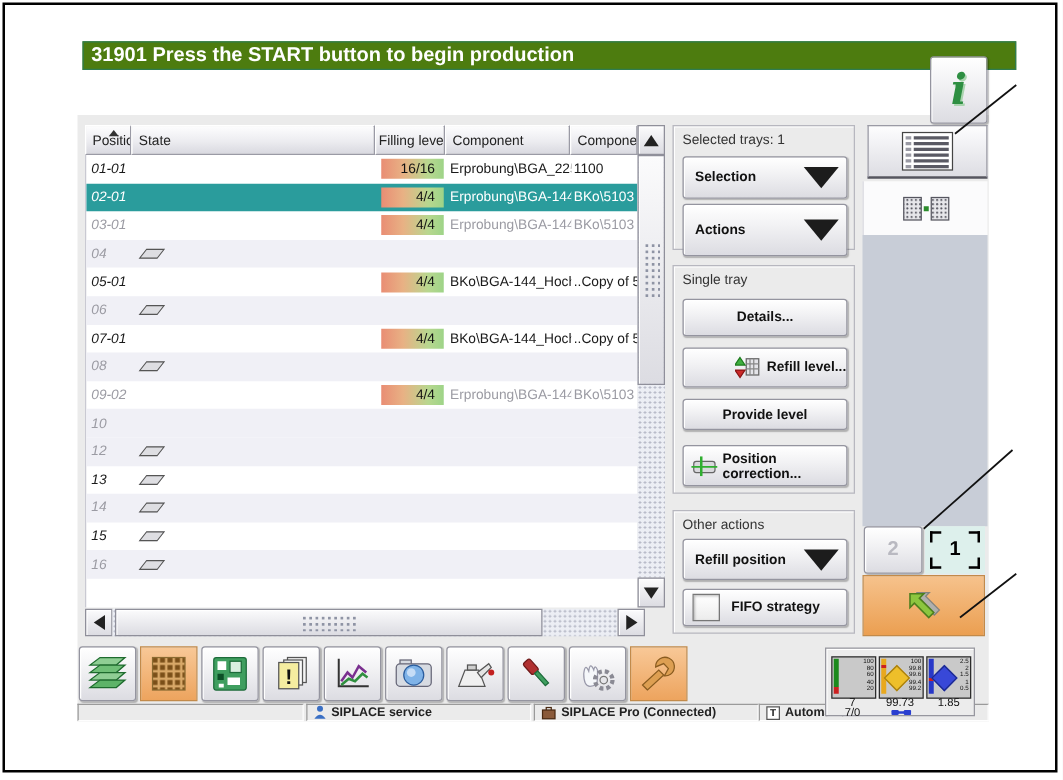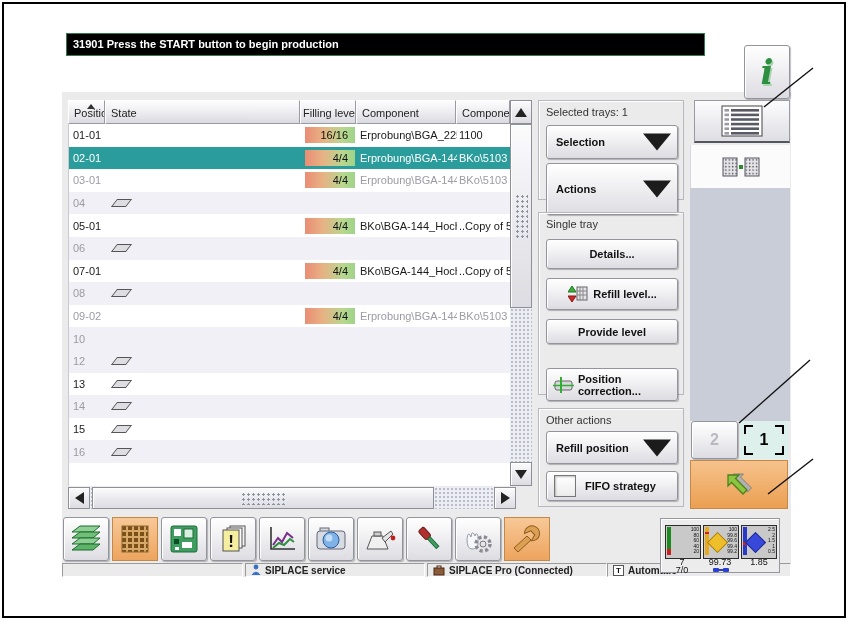--- a/index.html
+++ b/index.html
@@ -2,22 +2,22 @@
 <html><head>
 <meta charset="utf-8">
 <style>
   html,body{margin:0;padding:0;background:#fff;}
   .page{position:relative;width:850px;height:624px;background:#fff;overflow:hidden;
         font-family:"Liberation Sans",sans-serif;-webkit-font-smoothing:antialiased;}
   .abs{position:absolute;box-sizing:border-box;}
   .frame{left:2px;top:2px;width:844px;height:616px;border:2px solid #000;pointer-events:none;}
 
   
-  .msgbar{left:66px;top:33px;width:639px;height:23px;background:#000000;border:1px solid #2f7c4f;
-          color:#fff;font-size:11px;font-weight:bold;line-height:21px;padding-left:6px;}
+  .msgbar{left:66px;top:33px;width:747px;height:23px;background:#4d7c0f;border:1px solid #2f7c4f;
+          color:#fff;font-size:16px;font-weight:bold;line-height:21px;padding-left:6px;}
 
   
   .content-bg{left:62px;top:92px;width:729px;height:485px;background:#ebebeb;}
 
   
   .raised{background:linear-gradient(180deg,#ffffff 0%,#f2f2f4 40%,#dcdce2 100%);
           border:1px solid #94949f;border-radius:3px;
           box-shadow:inset 1px 1px 0 #fff,1px 1px 1px rgba(0,0,0,.25);}
   .btxt{font-size:11px;font-weight:bold;color:#111;}
 
@@ -30,21 +30,21 @@
   .hdr{top:100px;height:24px;background:linear-gradient(180deg,#fdfdfe,#ececf0 55%,#d9d9e0);
        border:1px solid #9a9aa5;border-top-color:#fff;border-left-color:#fff;
        font-size:11px;color:#222;display:flex;align-items:flex-end;padding:0 0 4px 5px;overflow:hidden;white-space:nowrap;}
   .sort-up{position:absolute;top:3px;left:18px;width:0;height:0;
            border-left:4px solid transparent;border-right:4px solid transparent;border-bottom:5px solid #333;}
   .rows{left:68px;top:124px;width:442px;height:362px;background:#fff;overflow:hidden;border-left:1px solid #c9c9d2;}
   .trow{display:flex;height:22.6px;align-items:center;font-size:11px;color:#1a1a1a;}
   .trow.shade{background:#f0f0f6;}
   .trow.dim{color:#9b9ba3;}
   .trow.sel{background:#2a9c9c;color:#fff;}
-  .c-pos{width:37px;padding-left:4px;box-sizing:border-box;flex:none;}
+  .c-pos{width:37px;padding-left:4px;box-sizing:border-box;flex:none;font-style:italic;}
   .c-state{width:195px;box-sizing:border-box;padding-left:8px;flex:none;display:flex;align-items:center;}
   .c-fill{width:56px;box-sizing:border-box;flex:none;display:flex;justify-content:flex-end;padding-right:2px;}
   .badge{width:50px;height:16px;line-height:16px;background:linear-gradient(90deg,#e98d74 0%,#e8b184 35%,#b8d78f 75%,#9ed488 100%);
          color:#111;text-align:right;padding-right:7px;box-sizing:border-box;font-size:11px;}
   .c-comp1{width:100px;box-sizing:border-box;flex:none;padding-left:3px;white-space:nowrap;overflow:hidden;}
   .c-comp2{width:54px;box-sizing:border-box;flex:none;padding-left:2px;white-space:nowrap;overflow:hidden;}
   .pgram{width:13px;height:6px;border:1px solid #555;background:#dedee2;transform:skewX(-38deg);display:inline-block;}
 
   
   .sb-btn{background:linear-gradient(180deg,#fbfbfc,#dcdce2);border:1px solid #8f8f9a;
@@ -298,47 +298,47 @@
   <div class="abs sb-btn" style="left:494px;top:487px;width:22px;height:22px;">
       <span class="tri-rt"></span>
     </div>
 
   <div class="abs grpbox" style="left:538px;top:100px;width:146px;height:100px;">
     <div class="grplabel">Selected trays: 1</div>
     <div class="abs raised pbtn left btxt" style="top:24px;height:34px;">
       <span>Selection</span>
       <span class="tri-drop"></span>
     </div>
-    <div class="abs raised pbtn left btxt" style="top:62px;height:52px;">
+    <div class="abs raised pbtn left btxt" style="top:62px;height:42px;">
       <span>Actions</span>
       <span class="tri-drop"></span>
     </div>
   </div>
 
   <div class="abs grpbox" style="left:538px;top:212px;width:146px;height:183px;">
     <div class="grplabel">Single tray</div>
     <div class="abs raised pbtn btxt" style="top:26px;height:30px;">
       <span>Details...</span>
     </div>
-    <div class="abs raised pbtn btxt" style="top:65px;height:32px;justify-content:center;padding-left:1px;">
+    <div class="abs raised pbtn btxt" style="top:65px;height:32px;justify-content:flex-end;padding-left:1px;">
       <svg width="20" height="18" viewBox="0 0 20 18" style="margin-right:5px;flex:none;">
         <rect x="9" y="2" width="10" height="13" fill="#e4e4e8" stroke="#666"></rect>
         <line x1="12" y1="2" x2="12" y2="15" stroke="#888"></line>
           <line x1="15" y1="2" x2="15" y2="15" stroke="#888"></line>
         <line x1="9" y1="6" x2="19" y2="6" stroke="#888"></line>
           <line x1="9" y1="10" x2="19" y2="10" stroke="#888"></line>
         <polygon points="4,1 8,7 0,7" fill="#3fae3f" stroke="#1c7a1c"></polygon>
         <polygon points="4,17 0,11 8,11" fill="#cc2a2a" stroke="#8a1414"></polygon>
       </svg>
       <span>Refill level...</span>
     </div>
     <div class="abs raised pbtn btxt" style="top:106px;height:25px;">
       <span>Provide level</span>
     </div>
-    <div class="abs raised pbtn btxt" style="top:155px;height:33px;justify-content:flex-start;padding-left:6px;">
+    <div class="abs raised pbtn btxt" style="top:143px;height:33px;justify-content:flex-start;padding-left:6px;">
       <svg width="21" height="16" viewBox="0 0 21 16" style="margin-right:4px;flex:none;">
         <rect x="2" y="4" width="17" height="9" rx="2" fill="#d9d9dd" stroke="#666"></rect>
         <line x1="8" y1="0" x2="8" y2="16" stroke="#2fae2f" stroke-width="2"></line>
         <line x1="0" y1="8.5" x2="21" y2="8.5" stroke="#2fae2f" stroke-width="1.5"></line>
       </svg>
       <span>Position correction...</span>
     </div>
   </div>
 
   <div class="abs grpbox" style="left:538px;top:408px;width:146px;height:99px;">

